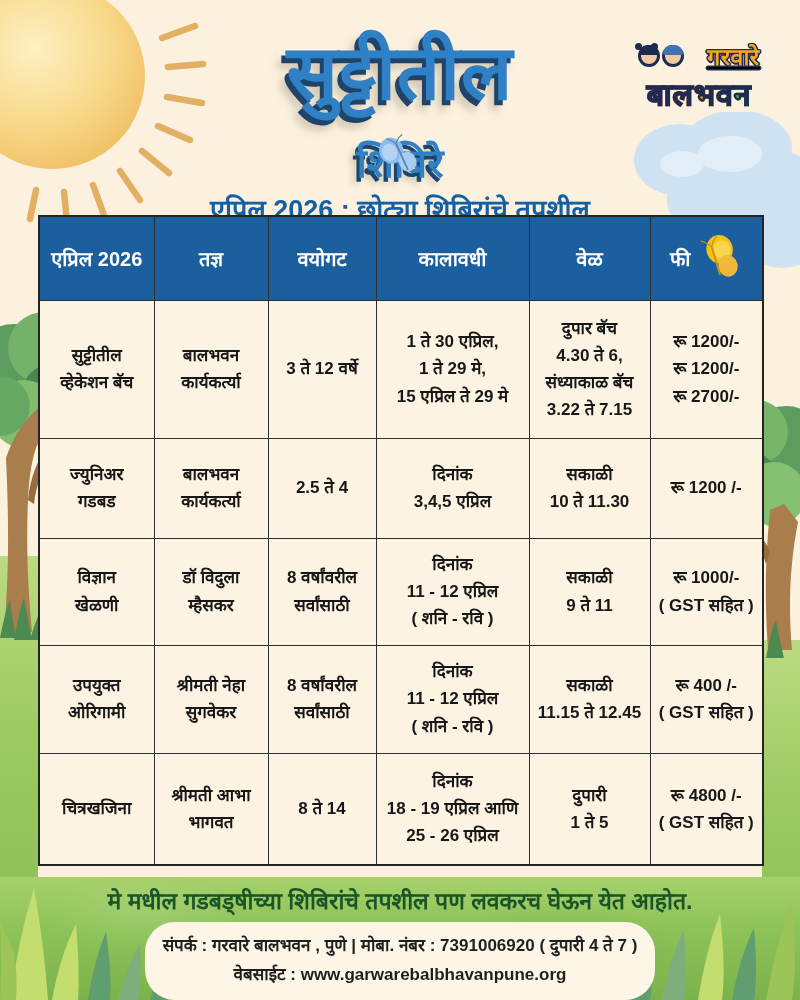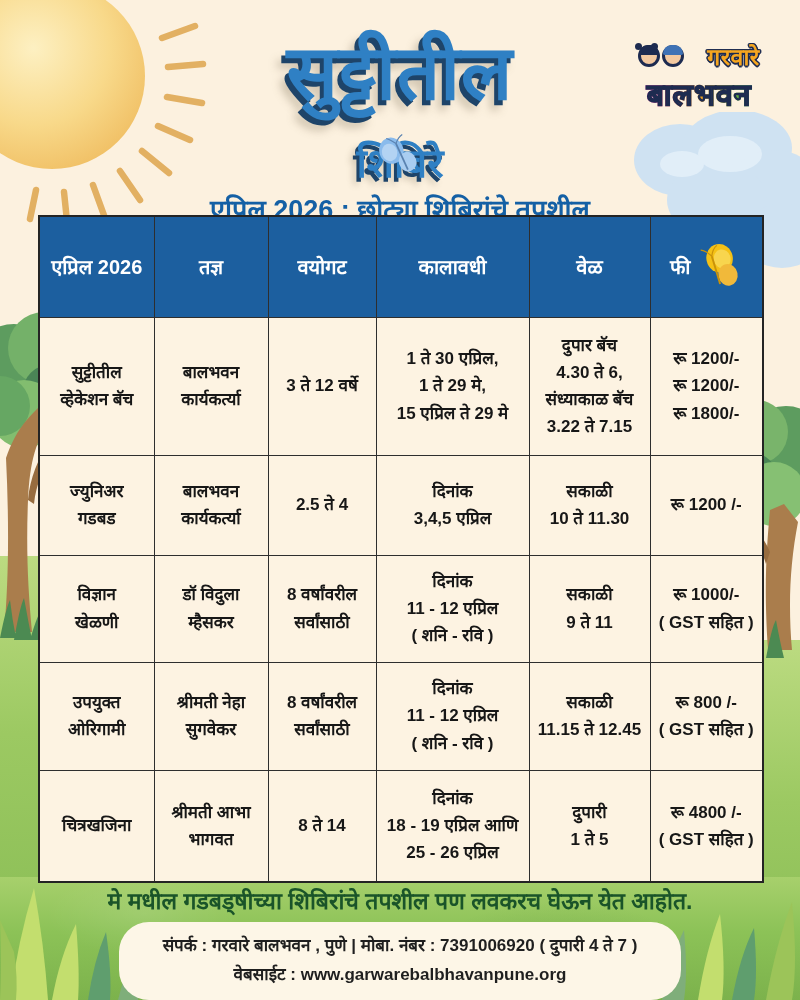--- a/index.html
+++ b/index.html
@@ -19,21 +19,21 @@
     background:linear-gradient(180deg,#bcdb81 0%, #9cc962 45%, #86bb53 100%); z-index:0;}
   .grass-band{position:absolute; left:0; top:877px; width:800px; height:123px; z-index:2;
     background:
       radial-gradient(140px 60px at 18% 30%, rgba(255,255,255,.10), transparent 70%),
       radial-gradient(180px 70px at 70% 60%, rgba(40,90,30,.12), transparent 70%),
       linear-gradient(180deg,#a7d06c 0%, #8cc257 45%, #7cb24c 100%);}
   .blades-left{position:absolute; left:0; top:880px; width:190px; height:120px; z-index:3;}
   .blades-right{position:absolute; right:0; top:878px; width:180px; height:122px; z-index:3;}
   
   .logo{position:absolute; right:26px; top:40px; width:150px; z-index:4; text-align:center;}
-  .logo-row1{display:flex; align-items:center; justify-content:center; gap:23px;}
+  .logo-row1{display:flex; align-items:center; justify-content:center; gap:23px;text-decoration:underline;}
   .logo-faces{display:flex; gap:2px;}
   .face{position:relative; width:22px; height:22px; border-radius:50%;
     background:#f3c9a0; border:3px solid #1d2b50; box-sizing:border-box;}
   .face::before{content:""; position:absolute; left:-2px; top:-3px; width:20px; height:10px;
     border-radius:12px 12px 2px 2px;}
   .face.boy::before{background:#3f72b5;}
   .face.girl::before{background:#1d2b50;}
   .face.girl::after{content:""; position:absolute; left:-6px; top:-5px; width:7px; height:7px;
     border-radius:50%; background:#1d2b50; box-shadow:16px 0 0 #1d2b50;}
   .logo-top{font-size:23px; font-weight:800; color:#f6a61f; letter-spacing:.5px;
@@ -52,38 +52,38 @@
     text-shadow:-3px 4px 0 #1e4469, -6px 7px 6px rgba(120,105,80,.3);}
   .tagline-row{position:absolute; left:0; right:0; top:156px; height:48px; z-index:4;
     display:flex; align-items:center; justify-content:center; gap:12px;flex-direction:column;}
   .butterfly-blue{width:44px; height:44px;}
   .tagline{font-size:27px; font-weight:700; color:#1460a5;}
   
   table.schedule{position:absolute; left:38px; top:215px; width:724px; z-index:5;
     border-collapse:collapse; table-layout:fixed; border:2px solid #242424;}
   .schedule th,.schedule td{border:1.2px solid #2e2e2e; text-align:center; vertical-align:middle;
     padding:4px 6px; box-sizing:border-box;}
-  .schedule th{background:#1c5f9f; color:#ffffff; font-size:20px; font-weight:700; height:101px;}
+  .schedule th{background:#1c5f9f; color:#ffffff; font-size:20px; font-weight:700; height:84px;}
   .schedule td{background:#fdf3e2; color:#171717; font-size:17px; font-weight:600;
     line-height:1.6; white-space:pre-line;}
   .schedule tr.r1 td{height:138px;}
   .schedule tr.r2 td{height:100px;}
   .schedule tr.r3 td{height:107px;}
   .schedule tr.r4 td{height:108px;}
   .schedule tr.r5 td{height:112px;}
   .col1{width:115px;} .col2{width:114px;} .col3{width:108px;}
   .col4{width:153px;} .col5{width:121px;} .col6{width:113px;}
   th.fee-th{padding:0;}
   .fee-head{display:flex; align-items:center; justify-content:center; gap:4px;}
   .butterfly-yellow{width:48px; height:48px; flex:none;}
   
   .note{position:absolute; left:0; right:0; top:884px; z-index:6; text-align:center;
     font-size:23px; font-weight:800; color:#1a5429;}
   .contact-pill{position:absolute; left:50%; top:922px; transform:translateX(-50%);
-    width:562px; z-index:6; background:#fdf6e7; border-radius:30px; padding:10px 16px;
+    width:510px; z-index:6; background:#fdf6e7; border-radius:30px; padding:10px 16px;
     box-sizing:border-box; text-align:center; color:#1f1f1f;}
   .contact-line{font-size:17px; font-weight:600; line-height:1.7;}
   .website-line{font-size:17px; font-weight:600; line-height:1.7;}
 </style>
 </head>
 <body>
 
 <div class="poster">
 
   <div class="sun">
@@ -250,21 +250,21 @@
         <td>3 ते 12 वर्षे</td>
         <td>1 ते 30 एप्रिल,
 1 ते 29 मे,
 15 एप्रिल ते 29 मे</td>
         <td>दुपार बॅच
 4.30 ते 6,
 संध्याकाळ बॅच
 3.22 ते 7.15</td>
         <td>रू 1200/-
 रू 1200/-
-रू 1800/-</td>
+रू 2700/-</td>
       </tr>
       <tr class="r2">
         <td>ज्युनिअर
 गडबड</td>
         <td>बालभवन
 कार्यकर्त्या</td>
         <td>2.5 ते 4</td>
         <td>दिनांक
 3,4,5 एप्रिल</td>
         <td>सकाळी
@@ -291,21 +291,21 @@
 ओरिगामी</td>
         <td>श्रीमती नेहा
 सुगवेकर</td>
         <td>8 वर्षांवरील
 सर्वांसाठी</td>
         <td>दिनांक
 11 - 12 एप्रिल
 ( शनि - रवि )</td>
         <td>सकाळी
 11.15 ते 12.45</td>
-        <td>रू 800 /-
+        <td>रू 400 /-
 ( GST सहित )</td>
       </tr>
       <tr class="r5">
         <td>चित्रखजिना</td>
         <td>श्रीमती आभा
 भागवत</td>
         <td>8 ते 14</td>
         <td>दिनांक
 18 - 19 एप्रिल आणि
 25 - 26 एप्रिल</td>

